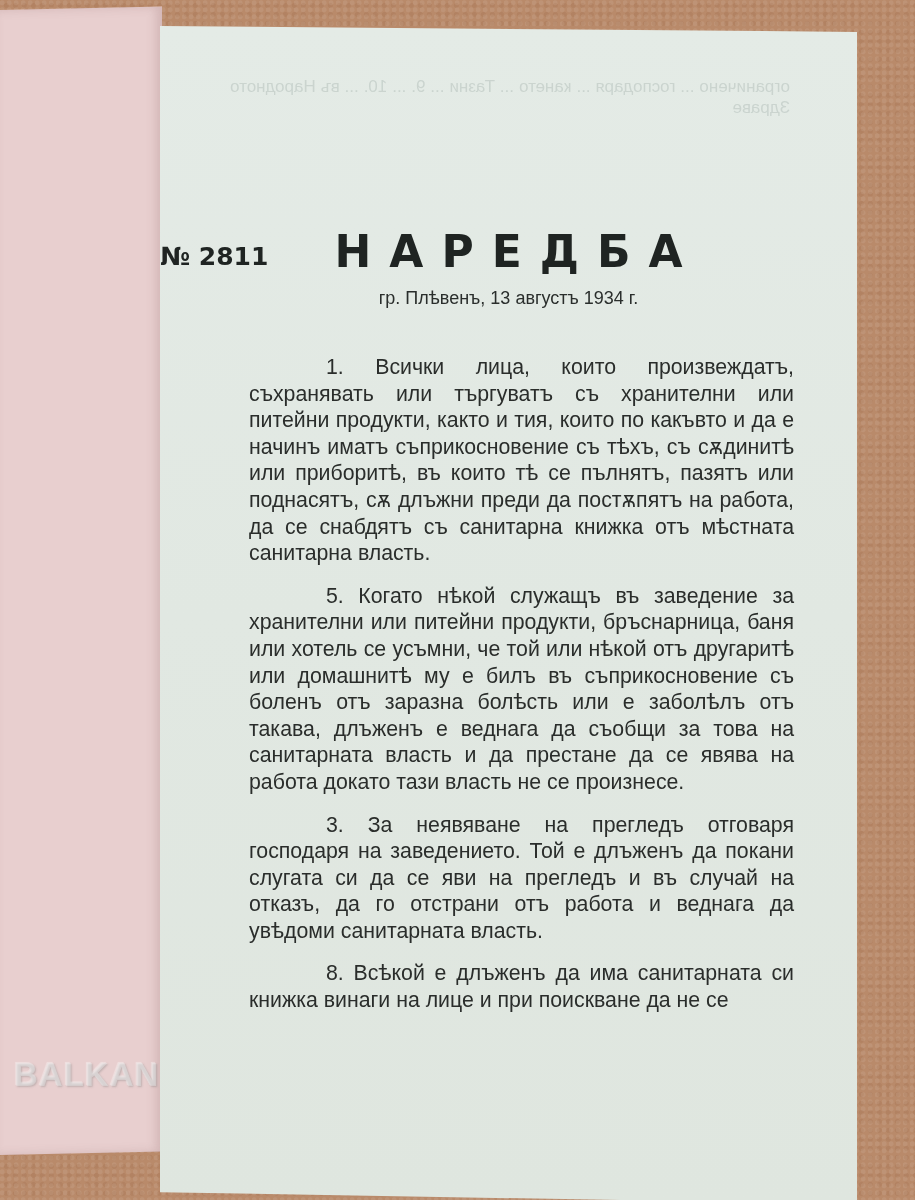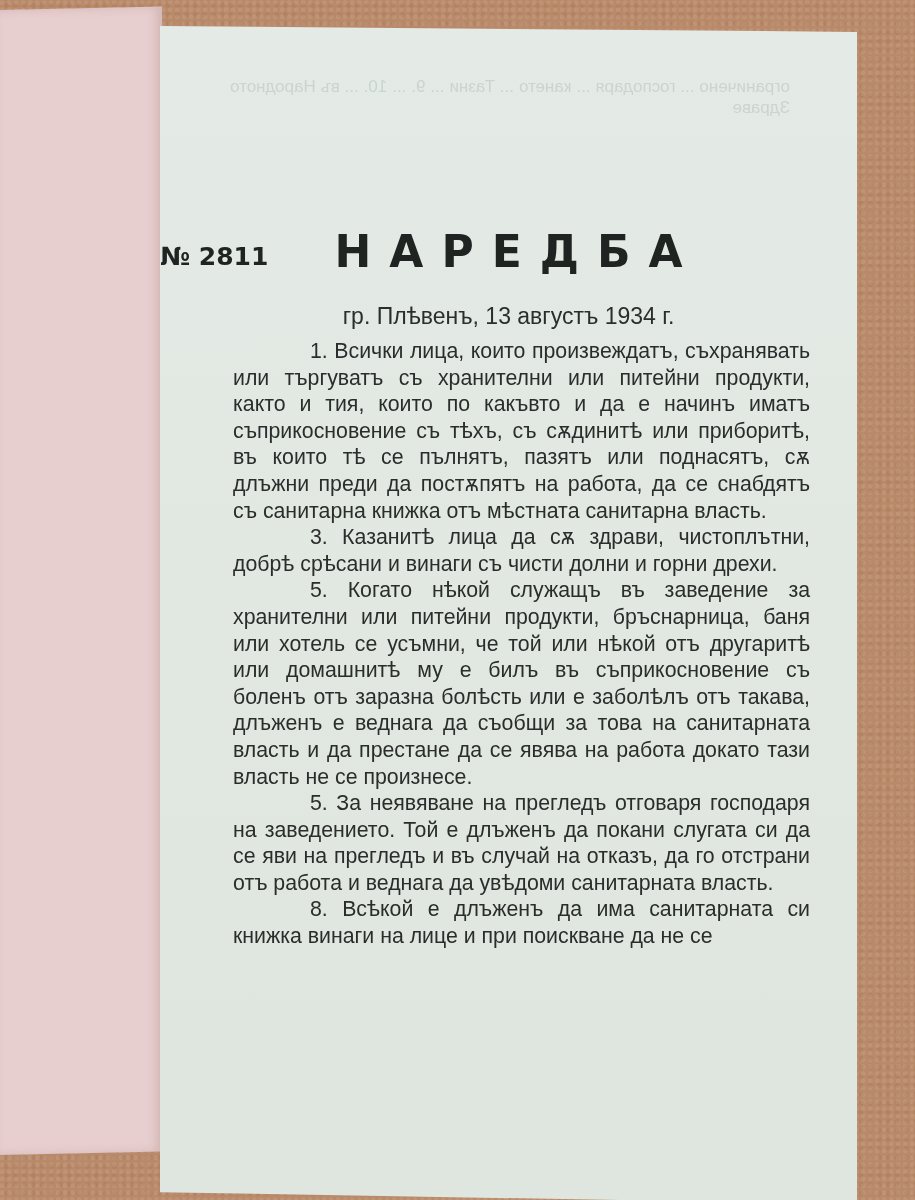--- a/index.html
+++ b/index.html
@@ -40,29 +40,29 @@
     margin-top:44px;
   }
   .number {
     position:absolute; left:0; right:0; top:216px; 
     font-family: "DejaVu Sans", sans-serif; font-weight:bold;
     font-size:25px; color:#1f2422;
   }
   .place-date {
     position:absolute; left:0; right:0; top:262px; text-align:center;
     font-family: "Liberation Sans", sans-serif;
-    font-size:23px; color:#2a2e2c;margin-top:15px;
+    font-size:18px; color:#2a2e2c;
   }
   .body-text {
     position:absolute; left:73px; top:312px; width:577px;
     font-family: "Liberation Sans", sans-serif;
     font-size:21.3px; line-height:26.6px; color:#2a2d2b;
     text-align:justify;
   }
-  .para { margin:0; text-indent:77px; }
+  .para { margin:16px; text-indent:77px; }
   .watermark {
     position:absolute; left:14px; top:1058px;
     font-family: "Liberation Sans", sans-serif; font-weight:bold;
     color: rgba(235,235,235,0.45);
     text-shadow: 1px 1px 2px rgba(120,120,120,0.35), -1px -1px 1px rgba(255,255,255,0.4);
     pointer-events:none;
   }
   .wm-top { font-size:33px; letter-spacing:1px; line-height:34px; }
   .wm-bottom { font-size:88px; line-height:80px; letter-spacing:-2px; margin-left:-4px; }
 </style>
@@ -74,21 +74,21 @@
 
 <div class="page">
   <div class="bleed">ограничено ... господаря ... кането ... Тазни ... 9. ... 10. ... въ Народното Здраве</div>
 
   <div class="title">НАРЕДБА</div>
   <div class="number">№ 2811</div>
   <div class="place-date">гр. Плѣвенъ, 13 августъ 1934 г.</div>
 
   <div class="body-text">
     <p class="para">1. Всички лица, които произвеждатъ, съхранявать или търгуватъ съ хранителни или питейни продукти, както и тия, които по какъвто и да е начинъ иматъ съприкосновение съ тѣхъ, съ сѫдинитѣ или приборитѣ, въ които тѣ се пълнятъ, пазятъ или поднасятъ, сѫ длъжни преди да постѫпятъ на работа, да се снабдятъ съ санитарна книжка отъ мѣстната санитарна власть.</p>
-    <p class="para">3. Казанитѣ лица да сѫ здрави, чистоплътни, добрѣ срѣсани и винаги съ чисти долни и горни дрехи.</p>
     <p class="para">5. Когато нѣкой служащъ въ заведение за хранителни или питейни продукти, бръснарница, баня или хотель се усъмни, че той или нѣкой отъ другаритѣ или домашнитѣ му е билъ въ съприкосновение съ боленъ отъ заразна болѣсть или е заболѣлъ отъ такава, длъженъ е веднага да съобщи за това на санитарната власть и да престане да се явява на работа докато тази власть не се произнесе.</p>
-    <p class="para">5. За неявяване на прегледъ отговаря господаря на заведението. Той е длъженъ да покани слугата си да се яви на прегледъ и въ случай на отказъ, да го отстрани отъ работа и веднага да увѣдоми санитарната власть.</p>
+    <p class="para">3. За неявяване на прегледъ отговаря господаря на заведението. Той е длъженъ да покани слугата си да се яви на прегледъ и въ случай на отказъ, да го отстрани отъ работа и веднага да увѣдоми санитарната власть.</p>
     <p class="para">8. Всѣкой е длъженъ да има санитарната си книжка винаги на лице и при поискване да не се</p>
   </div>
 </div>
 
 <div class="watermark">
+  <div class="wm-top">BALKAN</div>
 </div>
 
 </body></html>

